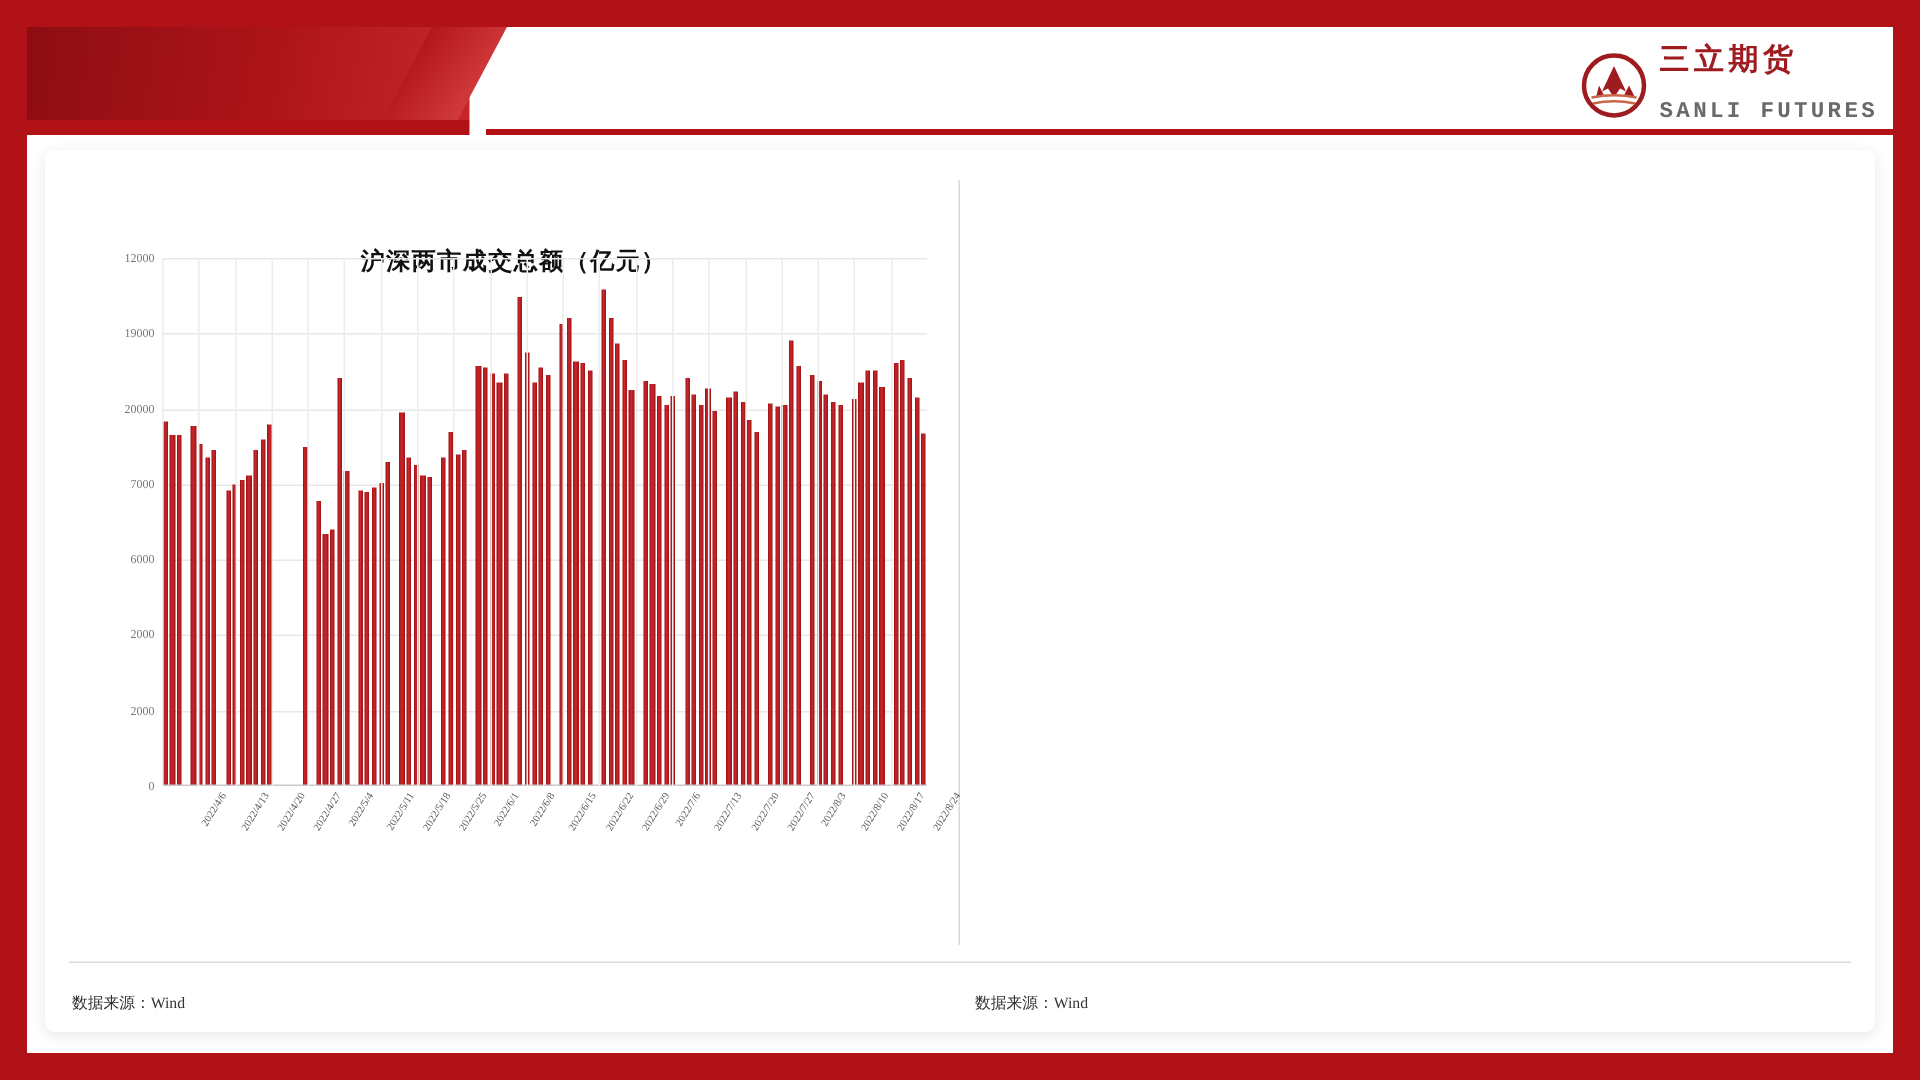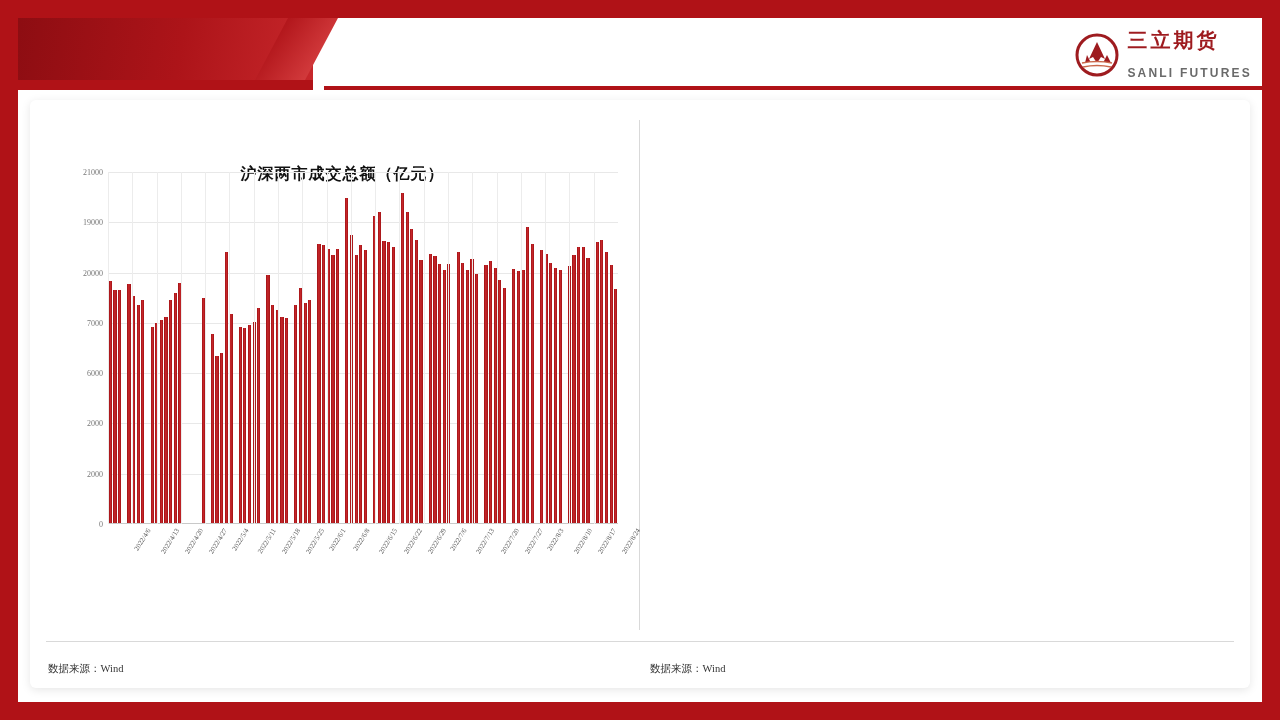--- a/index.html
+++ b/index.html
@@ -61,22 +61,22 @@
 
   
   .logo-wrap { position:absolute; right:10px; top:12px; display:flex; align-items:center; gap:8px; }
   .logo-mark { width:44px; height:44px; }
   .logo-text { display:flex; flex-direction:column; justify-content:center; }
   .logo-cn {
     font-size:20px; font-weight:bold; color:#9e1b1f; letter-spacing:3px; line-height:1.05;
     font-family:"Liberation Serif","DejaVu Serif",serif;
   }
   .logo-en {
-    font-size:12px; font-weight:bold; color:#6a6a6a; letter-spacing:2.2px; margin-top:15px;
-    font-family:Liberation Sans, sans-serif;
+    font-size:15px; font-weight:bold; color:#6a6a6a; letter-spacing:2.2px; margin-top:15px;
+    font-family:Liberation Mono, monospace;
   }
 
   
   .card {
     position:absolute; left:30px; top:100px; width:1220px; height:588px;
     background:#ffffff; border-radius:6px;
     box-shadow: 0 2px 10px rgba(0,0,0,0.10);
   }
   .panels { position:absolute; left:16px; top:20px; width:1188px; height:510px; display:flex; }
   .panel { position:relative; height:510px; }
@@ -174,21 +174,21 @@
             <div class="ytick" style="top: 251.429px;">2000</div>
             <div class="grid-h" style="top: 201.143px;"></div>
             <div class="ytick" style="top: 201.143px;">6000</div>
             <div class="grid-h" style="top: 150.857px;"></div>
             <div class="ytick" style="top: 150.857px;">7000</div>
             <div class="grid-h" style="top: 100.571px;"></div>
             <div class="ytick" style="top: 100.571px;">20000</div>
             <div class="grid-h" style="top: 50.2857px;"></div>
             <div class="ytick" style="top: 50.2857px;">19000</div>
             <div class="grid-h" style="top: 0px;"></div>
-            <div class="ytick" style="top: 0px;">21000</div>
+            <div class="ytick" style="top: 0px;">12000</div>
             <div class="barL" style="left: 0.834545px; height: 242.629px;"></div>
             <div class="barL" style="left: 5.47091px; height: 233.829px;"></div>
             <div class="barL" style="left: 10.1073px; height: 233.577px;"></div>
             <div class="barL" style="left: 19.38px; height: 240.114px;"></div>
             <div class="barL" style="left: 24.0164px; height: 227.543px;"></div>
             <div class="barL" style="left: 28.6527px; height: 218.743px;"></div>
             <div class="barL" style="left: 33.2891px; height: 223.771px;"></div>
             <div class="barL" style="left: 42.5618px; height: 197.371px;"></div>
             <div class="barL" style="left: 47.1982px; height: 201.143px;"></div>
             <div class="barL" style="left: 51.8345px; height: 203.657px;"></div>

